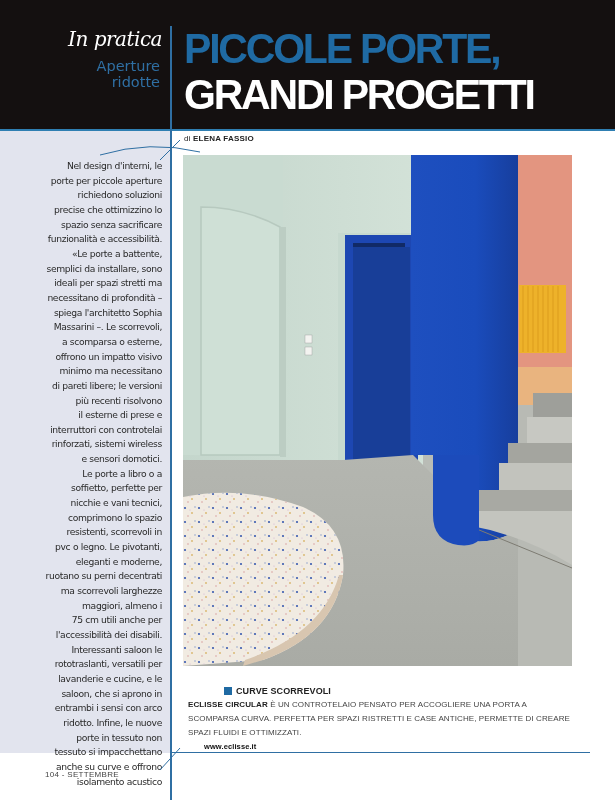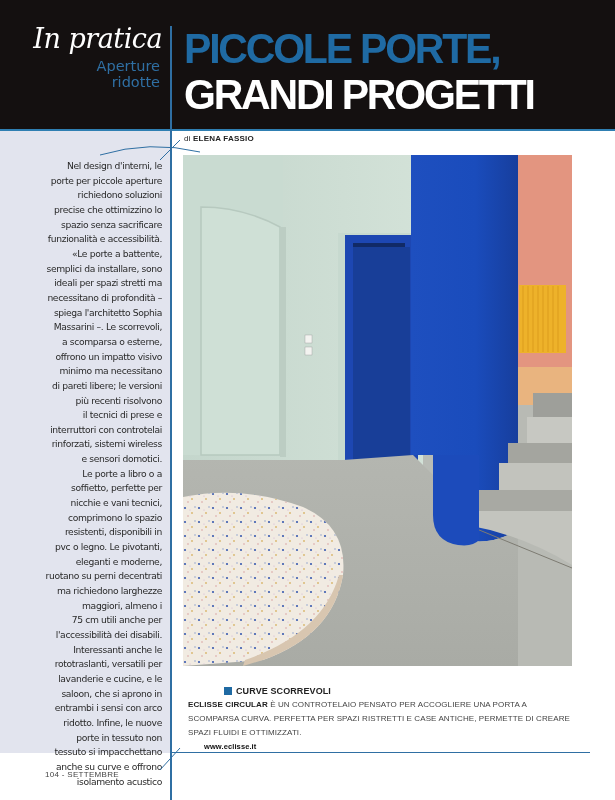--- a/index.html
+++ b/index.html
@@ -1,19 +1,19 @@
 <!DOCTYPE html>
 <html><head>
 <meta charset="utf-8">
 <style>
   html, body { margin:0; padding:0; }
   body { width:615px; height:800px; position:relative; background:#ffffff; overflow:hidden; font-family:"Liberation Sans", sans-serif; }
   .header { position:absolute; left:0; top:0; width:615px; height:130px; background:#141010; }
   .header-rule { position:absolute; left:0; top:129px; width:615px; height:2px; background:#2f7fb2; }
-  .rubric-script { position:absolute; left:22px; top:24px; width:140px; text-align:right; color:#ffffff; font-family:"DejaVu Serif", serif; font-style:italic; font-size:27px; letter-spacing:-0.5px; line-height:30px; }
+  .rubric-script { position:absolute; left:22px; top:24px; width:140px; text-align:right; color:#ffffff; font-family:"DejaVu Serif", serif; font-style:italic; font-size:20px; letter-spacing:-0.5px; line-height:30px; }
   .rubric-sub { position:absolute; left:40px; top:58px; width:120px; text-align:right; color:#2f6fa3; font-family:"DejaVu Sans", sans-serif; font-weight:normal; font-size:14.5px; line-height:16px; }
   .vline { position:absolute; left:170px; top:26px; width:1.5px; height:774px; background:#2f6fa3; }
   .title1 { position:absolute; left:184px; top:26px; color:#1f6aa3; font-family:"Liberation Sans", sans-serif; font-weight:bold; font-size:41px; letter-spacing:-2.2px; line-height:42px; transform:scaleY(1.05); transform-origin:left top; }
   .title2 { position:absolute; left:184px; top:72px; color:#ffffff; font-family:"Liberation Sans", sans-serif; font-weight:bold; font-size:41px; letter-spacing:-2.2px; line-height:42px; transform:scaleY(1.05); transform-origin:left top; }
   .sidebar { position:absolute; left:0; top:131px; width:170px; height:622px; background:#e2e4ee; }
   .byline { position:absolute; left:184px; top:134px; font-size:8px; color:#222; font-weight:bold; letter-spacing:0.2px; }
   .byline .di { font-weight:normal; }
   .body-text { position:absolute; left:8px; top:159px; width:154px; text-align:right; font-family:"DejaVu Sans", sans-serif; font-size:9.2px; line-height:14.65px; color:#2a2a2a; letter-spacing:-0.35px; }
   .body-text span { display:block; white-space:nowrap; }
   .photo { position:absolute; left:183px; top:155px; width:389px; height:511px; overflow:hidden; background:#b9bcb6; }
@@ -60,37 +60,37 @@
     <span>semplici da installare, sono</span>
     <span>ideali per spazi stretti ma</span>
     <span>necessitano di profondità –</span>
     <span>spiega l'architetto Sophia</span>
     <span>Massarini –. Le scorrevoli,</span>
     <span>a scomparsa o esterne,</span>
     <span>offrono un impatto visivo</span>
     <span>minimo ma necessitano</span>
     <span>di pareti libere; le versioni</span>
     <span>più recenti risolvono</span>
-    <span>il tecnici di prese e</span>
+    <span>il esterne di prese e</span>
     <span>interruttori con controtelai</span>
     <span>rinforzati, sistemi wireless</span>
     <span>e sensori domotici.</span>
     <span>Le porte a libro o a</span>
     <span>soffietto, perfette per</span>
     <span>nicchie e vani tecnici,</span>
     <span>comprimono lo spazio</span>
-    <span>resistenti, disponibili in</span>
+    <span>resistenti, scorrevoli in</span>
     <span>pvc o legno. Le pivotanti,</span>
     <span>eleganti e moderne,</span>
     <span>ruotano su perni decentrati</span>
-    <span>ma richiedono larghezze</span>
+    <span>ma scorrevoli larghezze</span>
     <span>maggiori, almeno i</span>
     <span>75 cm utili anche per</span>
     <span>l'accessibilità dei disabili.</span>
-    <span>Interessanti anche le</span>
+    <span>Interessanti saloon le</span>
     <span>rototraslanti, versatili per</span>
     <span>lavanderie e cucine, e le</span>
     <span>saloon, che si aprono in</span>
     <span>entrambi i sensi con arco</span>
     <span>ridotto. Infine, le nuove</span>
     <span>porte in tessuto non</span>
     <span>tessuto si impacchettano</span>
     <span>anche su curve e offrono</span>
     <span>isolamento acustico</span>
   </div>

